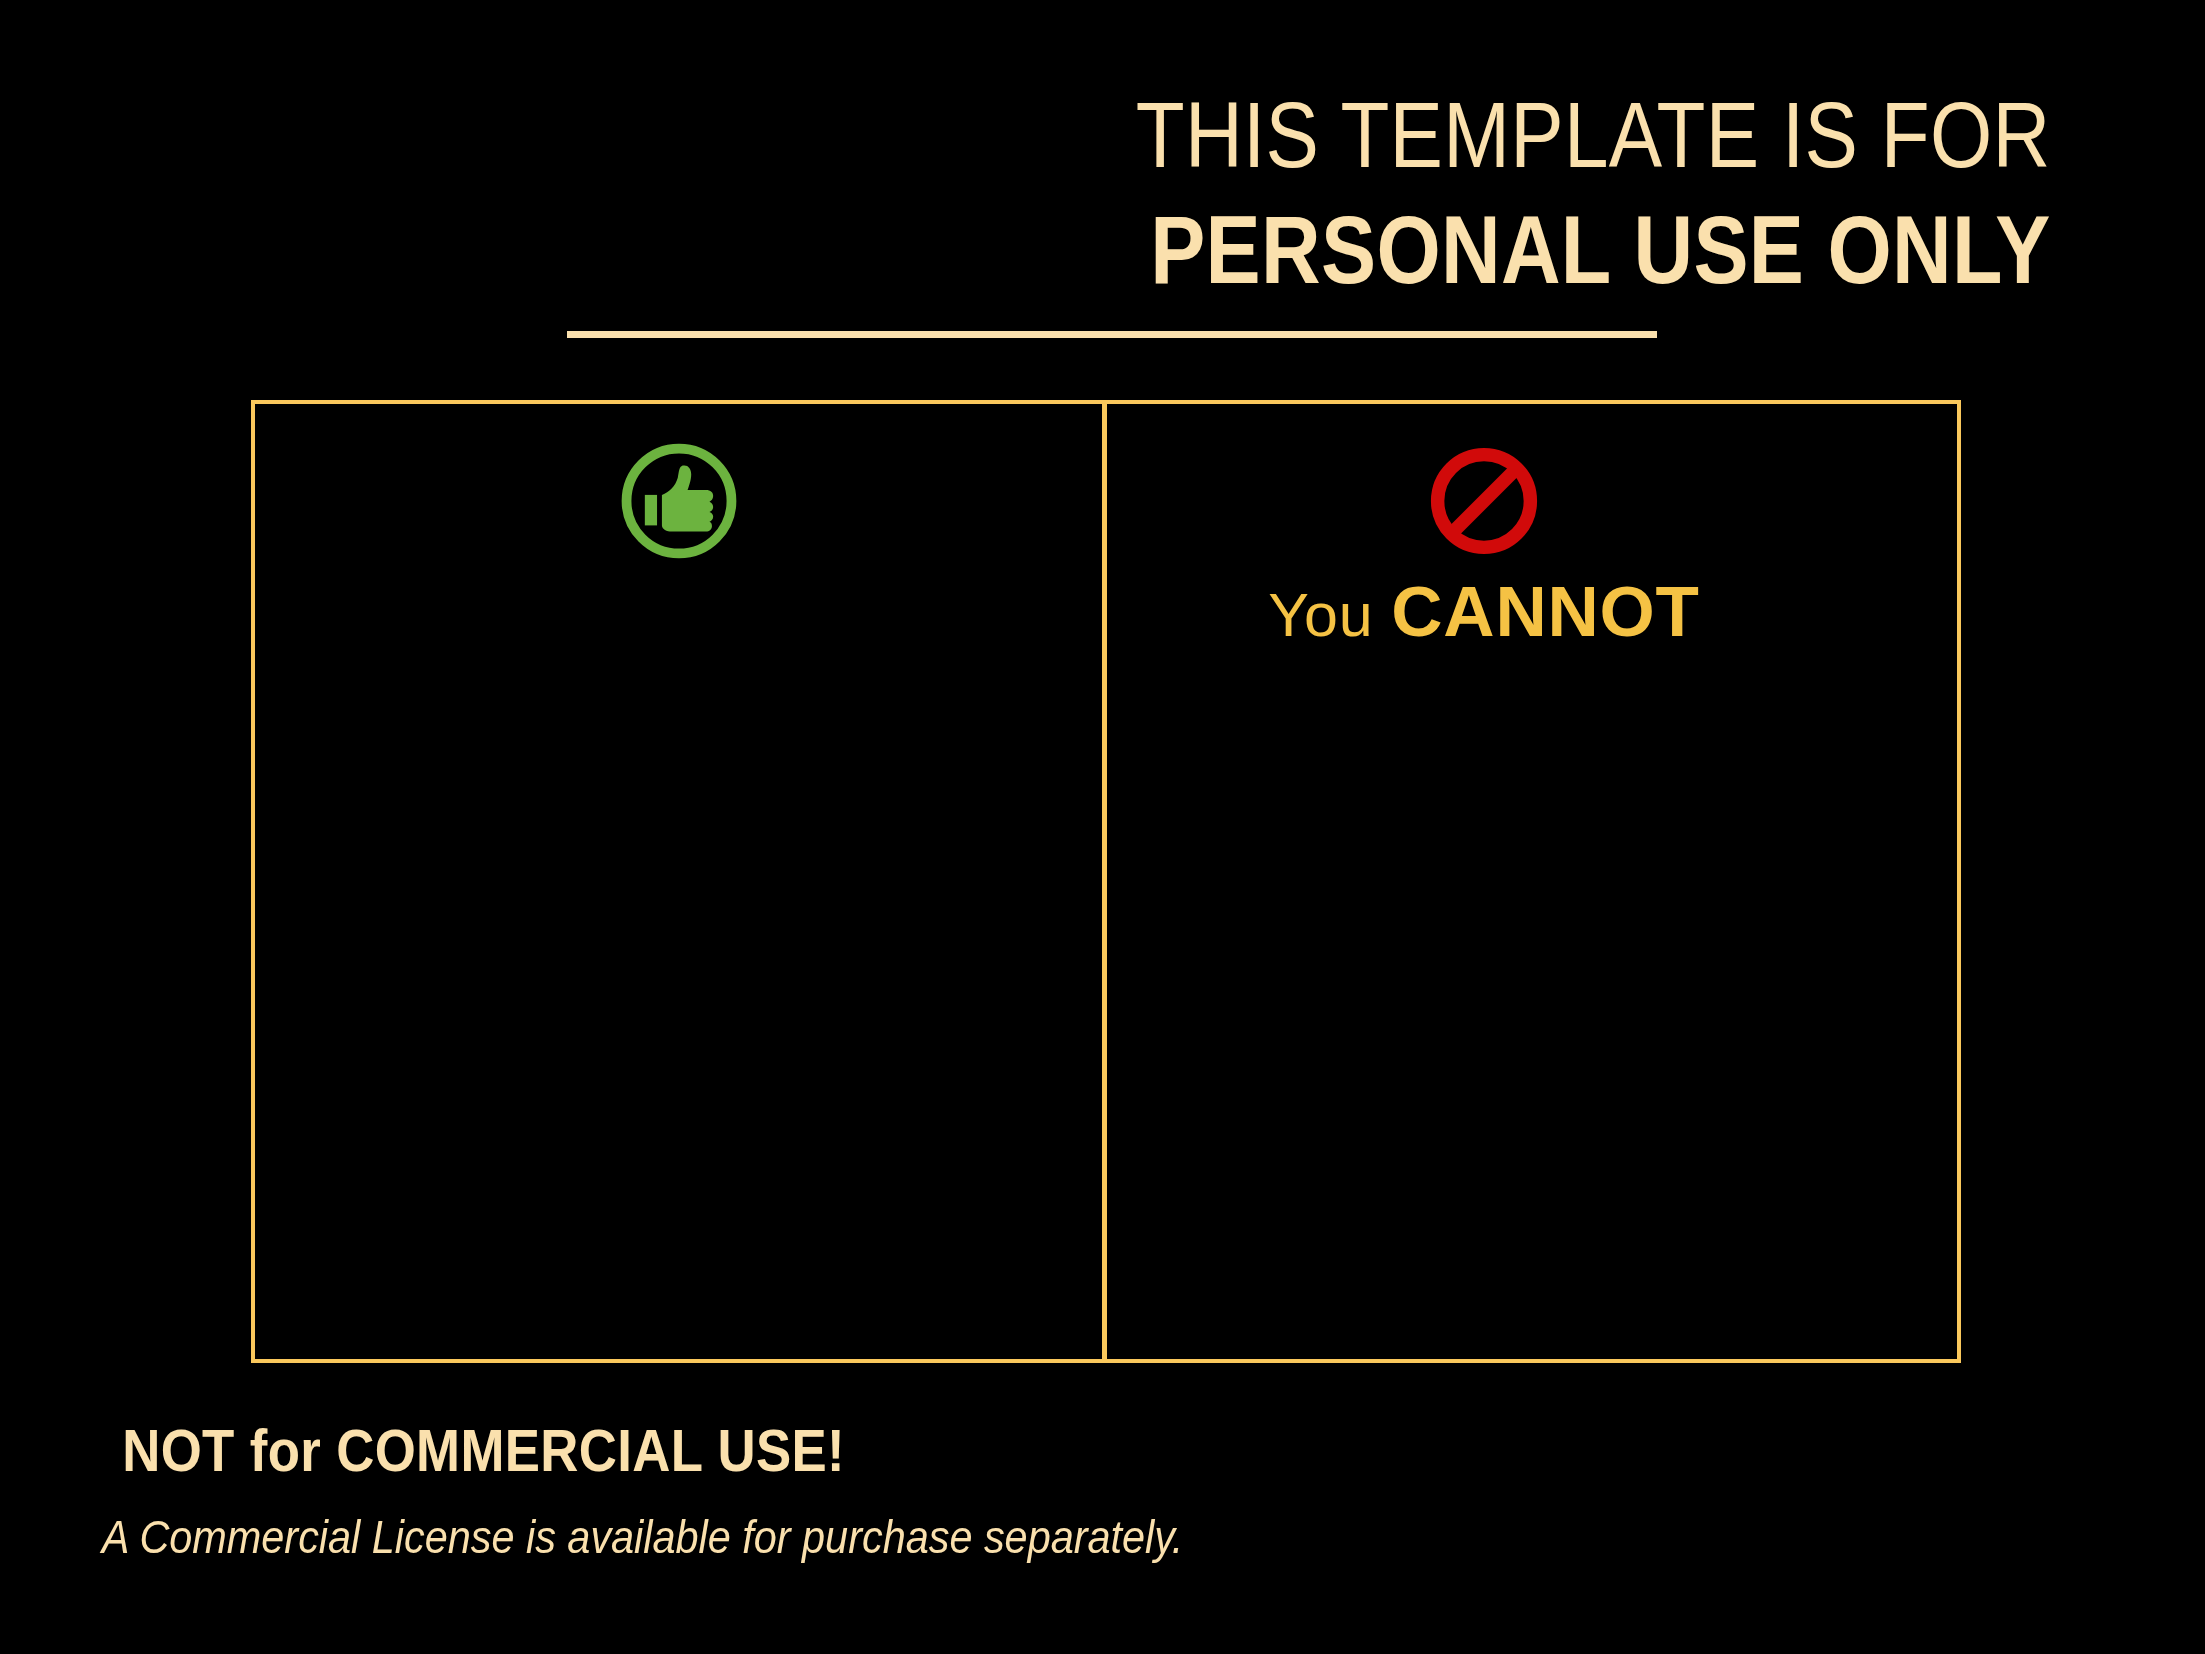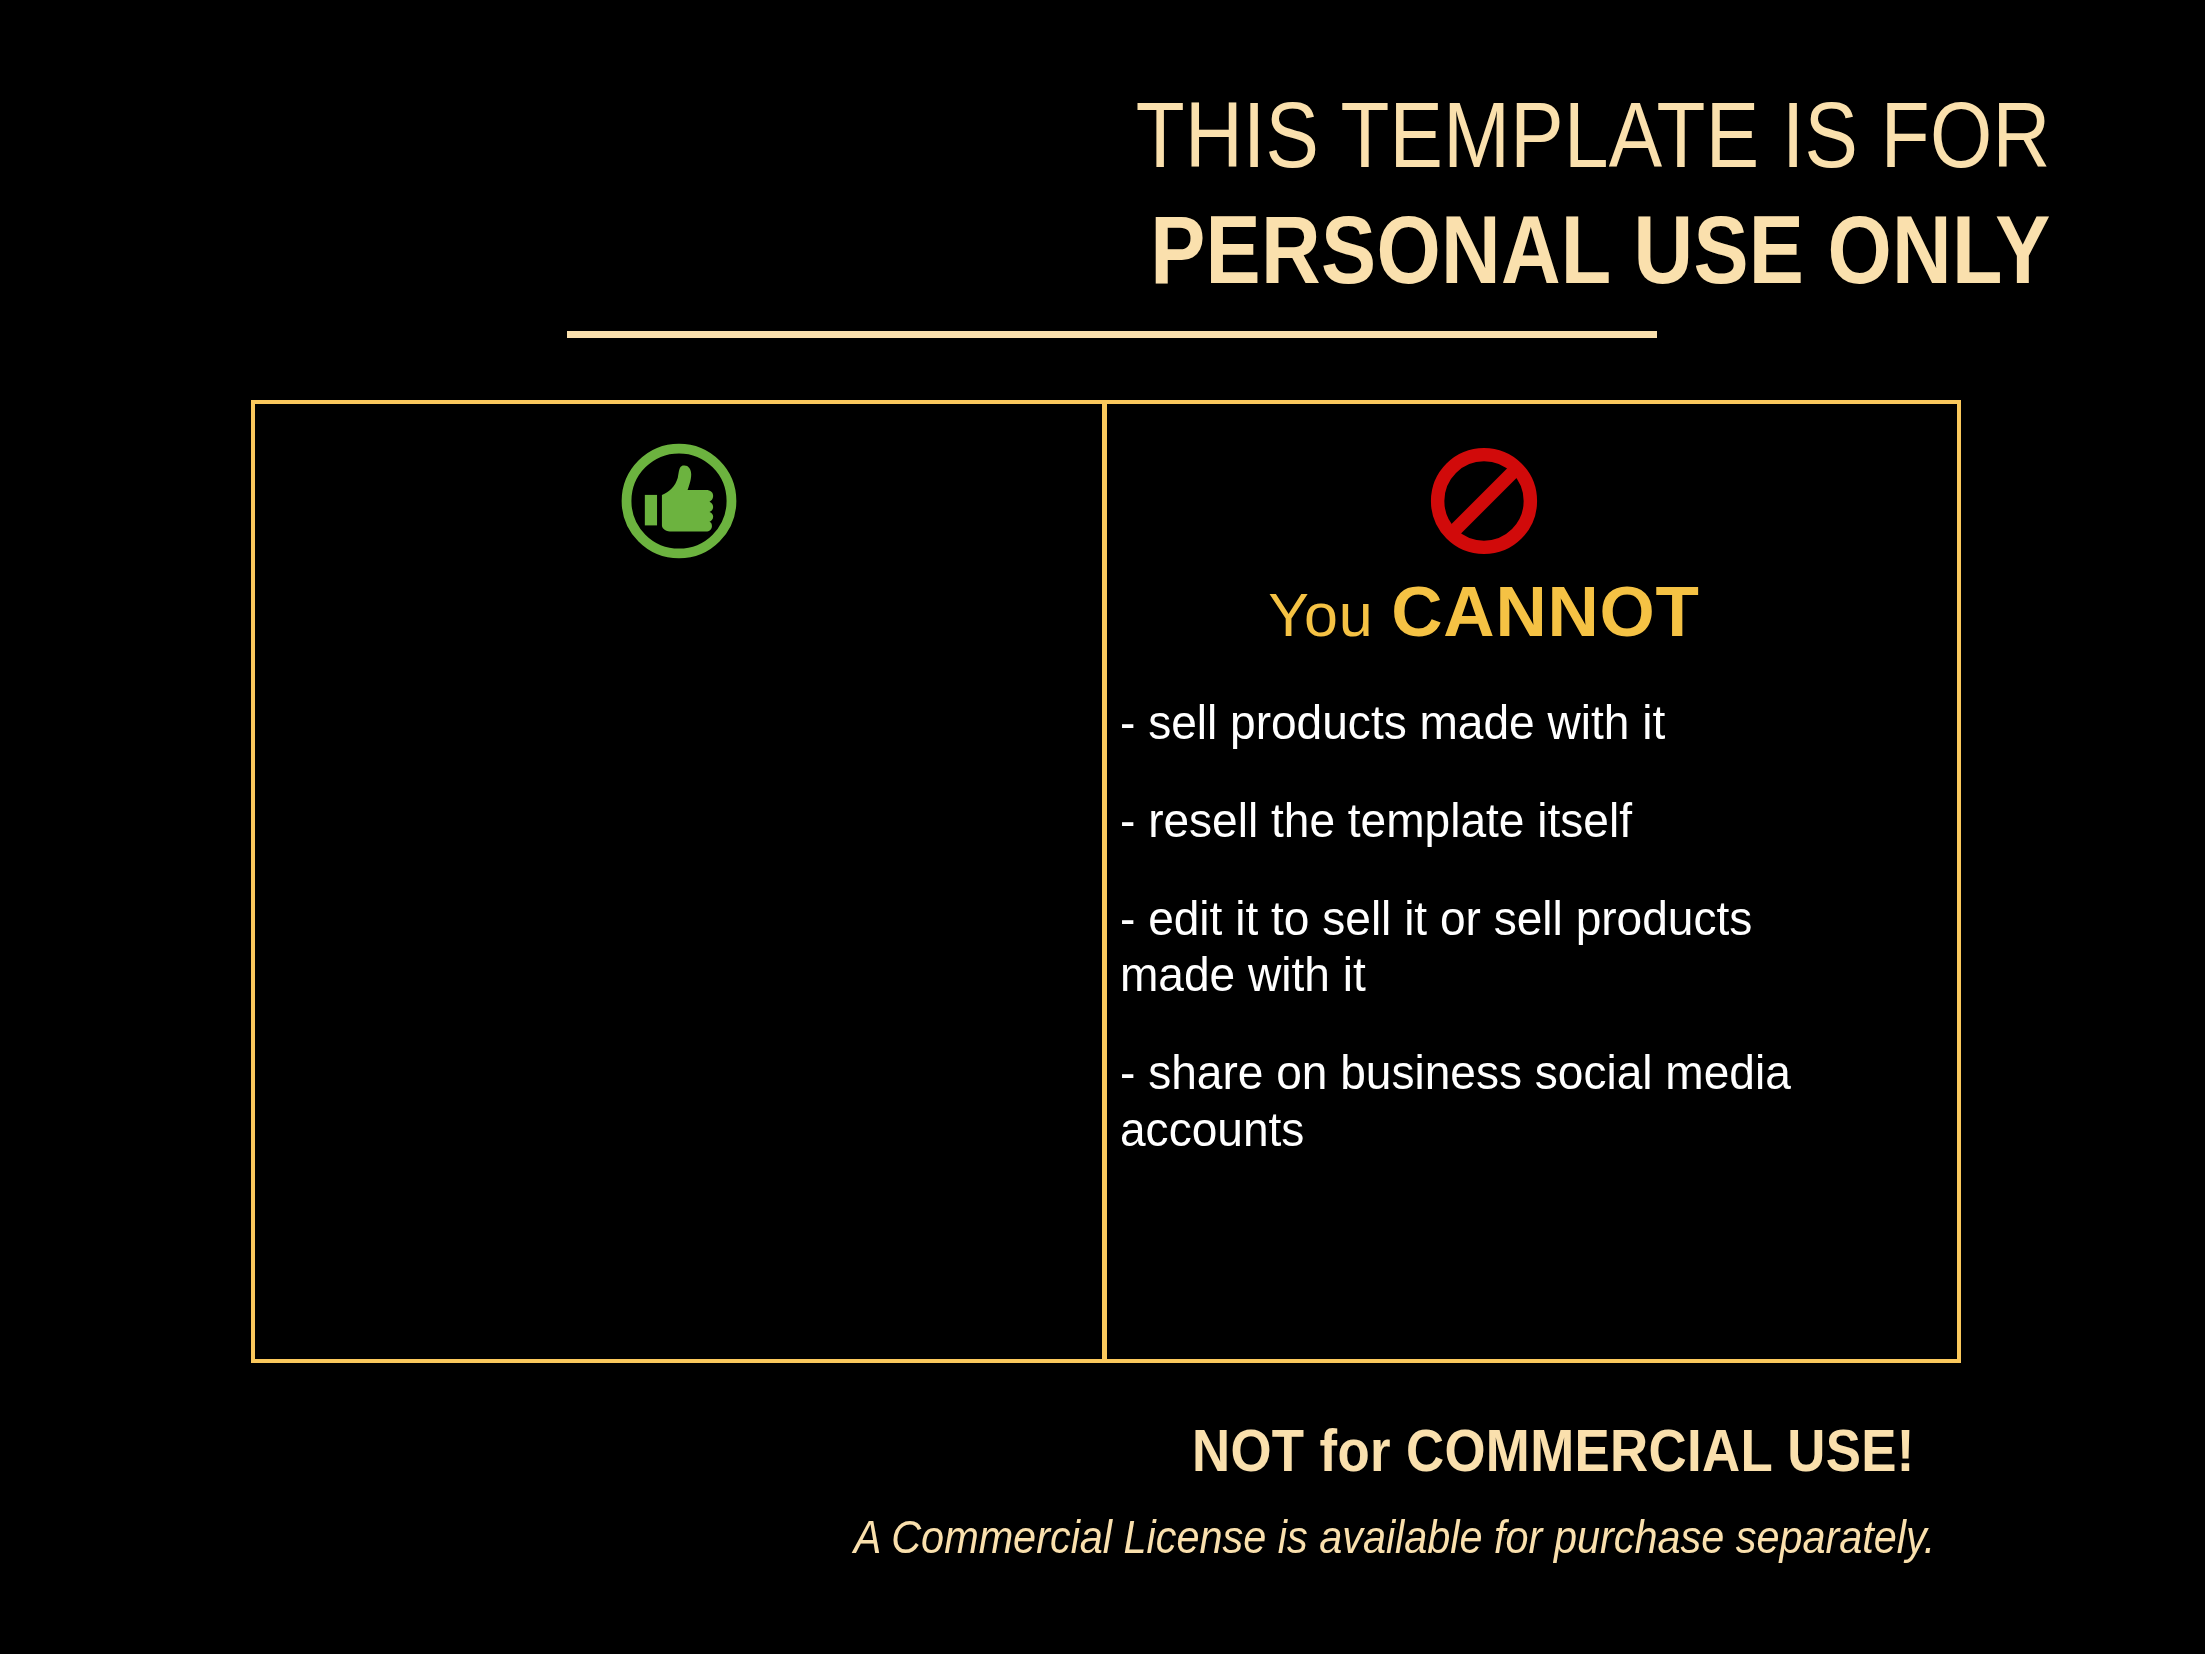--- a/index.html
+++ b/index.html
@@ -136,21 +136,21 @@
     transform: scaleX(0.94);
     transform-origin: left center;
   }
 
   
   #footer {
     position: absolute;
     left: 0;
     top: 1421px;
     width: 2037px;
-    text-align: right;
+    text-align: left;
   }
   #footer-main {
     color: #fae0ad;
     font-family: "Liberation Sans Narrow", "Liberation Sans", "DejaVu Sans", sans-serif;
     font-weight: 600;
     font-size: 60px;
     letter-spacing: 0.4px;
     line-height: 1;
     white-space: nowrap;
     transform: scaleX(0.88);
@@ -206,25 +206,19 @@
     <svg class="icon-svg" width="122" height="122" viewBox="0 0 100 100">
       <circle cx="50" cy="50" r="38" fill="none" stroke="#d10a0a" stroke-width="11"></circle>
       <rect x="44.5" y="10" width="11" height="80" fill="#d10a0a" transform="rotate(45 50 50)"></rect>
     </svg>
   </div>
 
   <div class="col-heading">
     <span class="heading-light">You </span><span class="heading-bold">CANNOT</span>
   </div>
 
-  <div class="bullet-list" id="list-cannot">
-    <div class="bullet-item">- sell products made with it</div>
-    <div class="bullet-item">- resell the template itself</div>
-    <div class="bullet-item">- edit it to sell it or sell products made with it</div>
-    <div class="bullet-item">- share on business social media accounts</div>
-  </div>
 </div>
 
 <div id="footer">
   <div id="footer-main">NOT for COMMERCIAL USE!</div>
   <div id="footer-sub">A Commercial License is available for purchase separately.</div>
 </div>
 
 
 </body></html>

